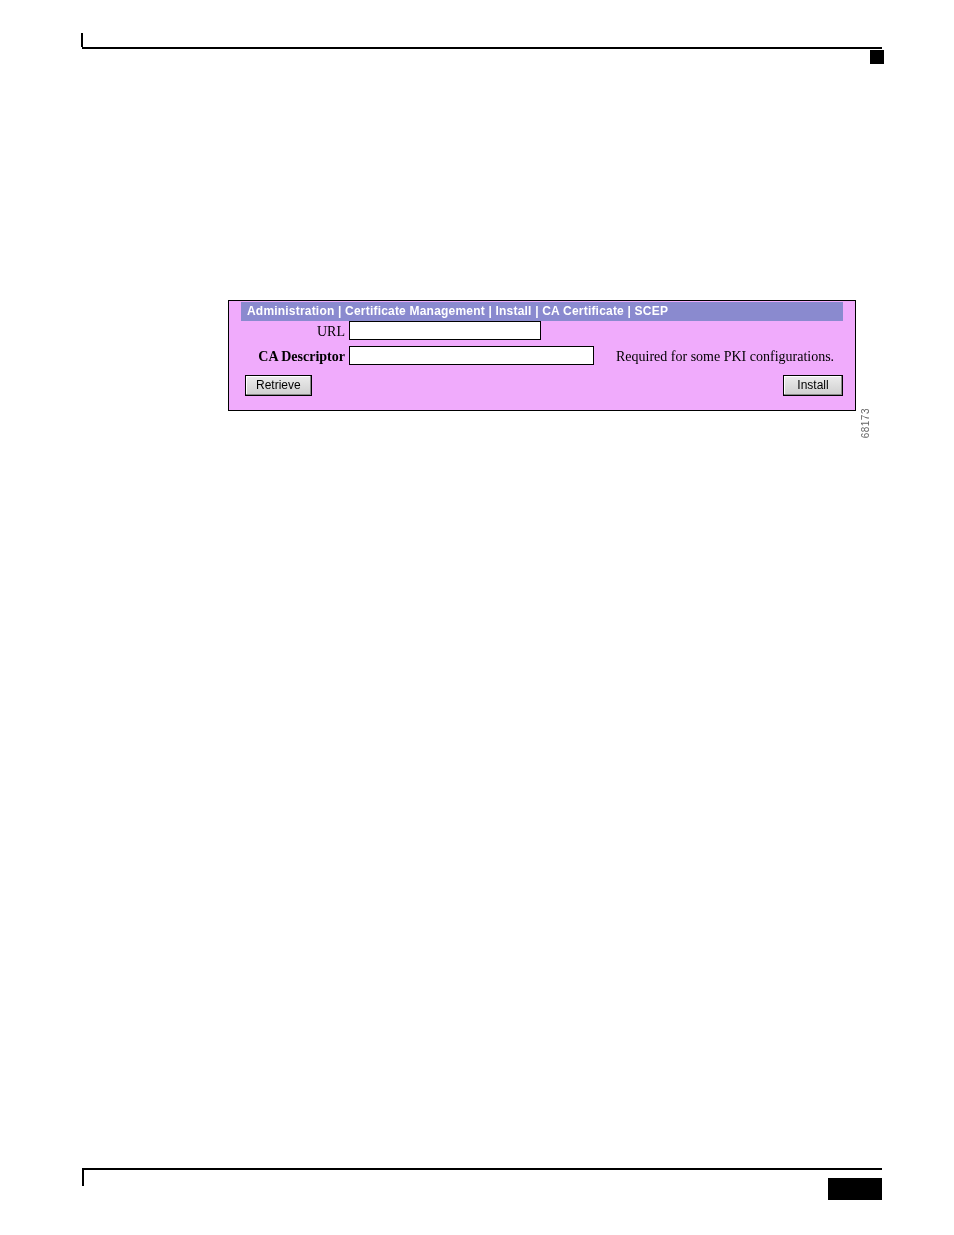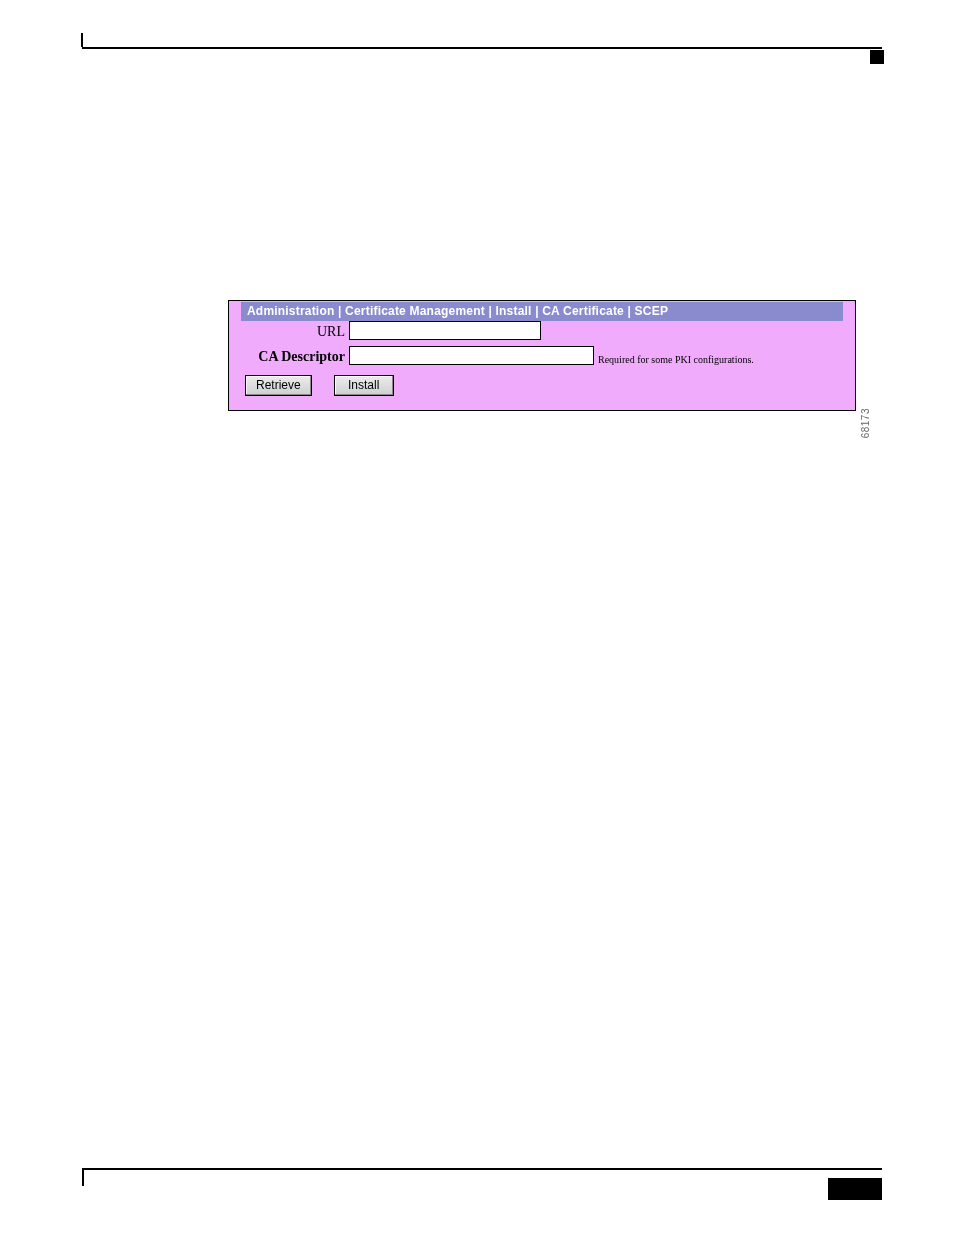--- a/index.html
+++ b/index.html
@@ -34,23 +34,23 @@
   .form-row { display: flex; align-items: flex-end; margin-bottom: 6px; padding-left: 2px; }
   .form-row .lbl { width: 106px; text-align: right; padding-right: 4px; font-size: 14px; }
   .form-row .lbl.bold { font-weight: bold; }
   .form-row input[type="text"] {
     height: 19px; font-size: 13px; padding: 0 2px;
     border: 1px solid #000; background: #fff;
     font-family: "Times New Roman", Times, serif;
   }
   .url-input { width: 192px; }
   .cadesc-input { width: 245px; }
-  .hint { font-size: 10px; margin-left: 4px; }
+  .hint { font-size: 14px; margin-left: 22px; }
 
-  .btn-row { display: flex; gap: 22px; margin-top: 10px; padding-left: 4px; }
+  .btn-row { display: flex; gap: 22px; margin-top: 10px; padding-left: 4px; justify-content: space-between; }
   button.gbtn {
     font-family: Arial, Helvetica, sans-serif; font-size: 12px;
     padding: 2px 10px 3px; min-width: 60px;
     background: linear-gradient(#ececec, #cfcfcf);
     border: 1px solid #000; color: #000;
     box-shadow: inset -1px -1px 0 #8a8a8a, inset 1px 1px 0 #fff;
     cursor: pointer;
   }
 
   .fig-id {

